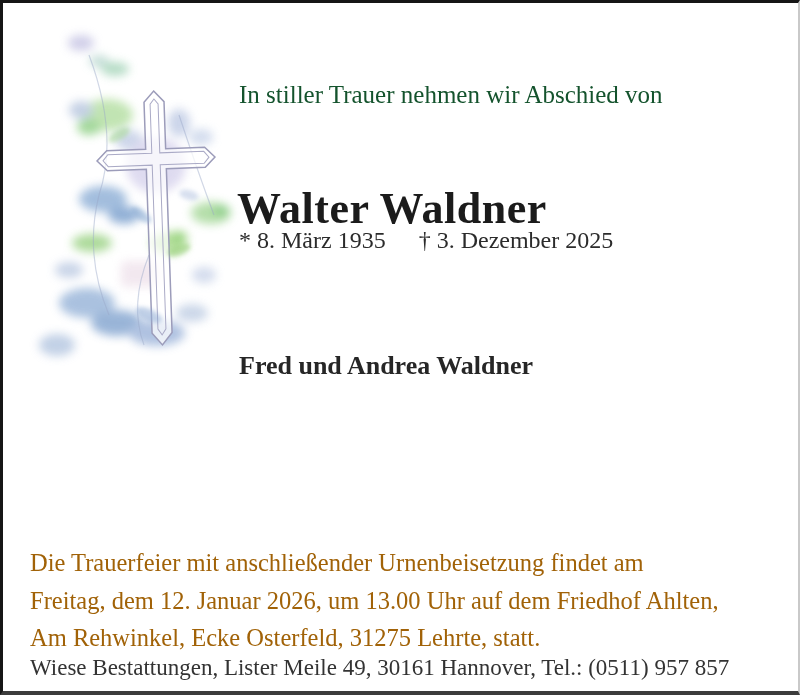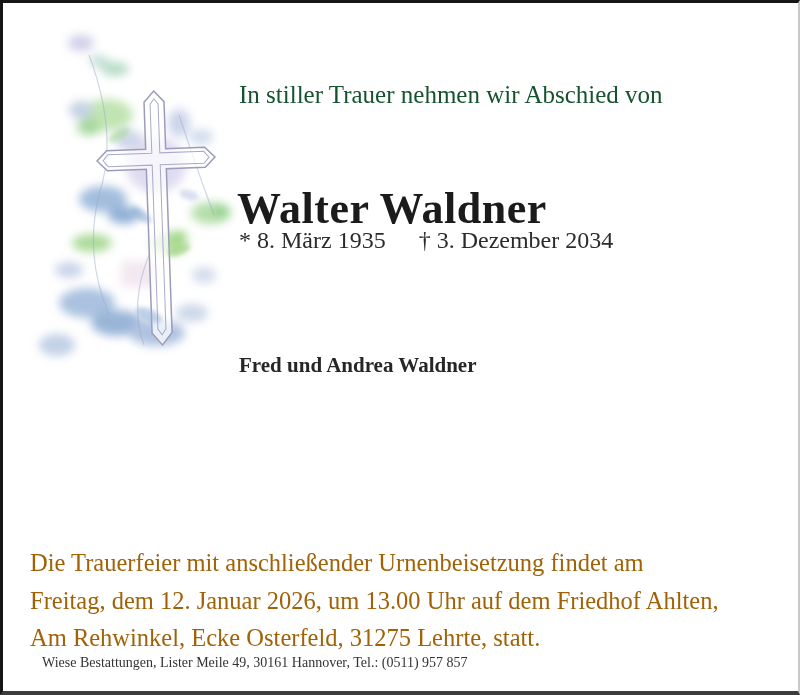--- a/index.html
+++ b/index.html
@@ -48,38 +48,38 @@
     left: 236px;
     top: 224px;
     font-size: 24px;
     color: #2b2b2b;
   }
   #death-date { margin-left: 27px; }
 
   #mourners {
     left: 236px;
     top: 344px;
-    font-size: 21px;
+    font-size: 26px;
     font-weight: bold;
     line-height: 37px;
     color: #262626;
   }
 
   #ceremony {
     left: 27px;
     top: 541px;
     font-size: 24.5px;
     line-height: 37.5px;
     color: #a16207;
   }
 
   #funeral-home-line {
-    left: 39px;
+    left: 27px;
     top: 652px;
-    font-size: 14px;
+    font-size: 23px;
     color: #333333;
   }
 </style>
 </head>
 <body>
 
 <div id="page">
 
   <svg id="artwork" class="abs" viewBox="0 0 244 356" xmlns="http://www.w3.org/2000/svg" aria-hidden="true">
     <defs>
@@ -140,21 +140,21 @@
       <ellipse transform="rotate(15 160 180)" cx="160" cy="180" rx="10" ry="5" fill="#b7c6e2"></ellipse>
     </g>
   </svg>
 
   <div id="intro-line" class="abs">In stiller Trauer nehmen wir Abschied von</div>
 
   <div id="deceased-name" class="abs">Walter Waldner</div>
 
   <div id="dates-line" class="abs">
     <span id="birth-date">* 8. März 1935</span>
-    <span id="death-date">† 3. Dezember 2034</span>
+    <span id="death-date">† 3. Dezember 2025</span>
   </div>
 
   <div id="mourners" class="abs">
     <div>Fred und Andrea Waldner</div>
   </div>
 
   <div id="ceremony" class="abs">
     <div>Die Trauerfeier mit anschließender Urnenbeisetzung findet am</div>
     <div>Freitag, dem 12. Januar 2026, um 13.00 Uhr auf dem Friedhof Ahlten,</div>
     <div>Am Rehwinkel, Ecke Osterfeld, 31275 Lehrte, statt.</div>

